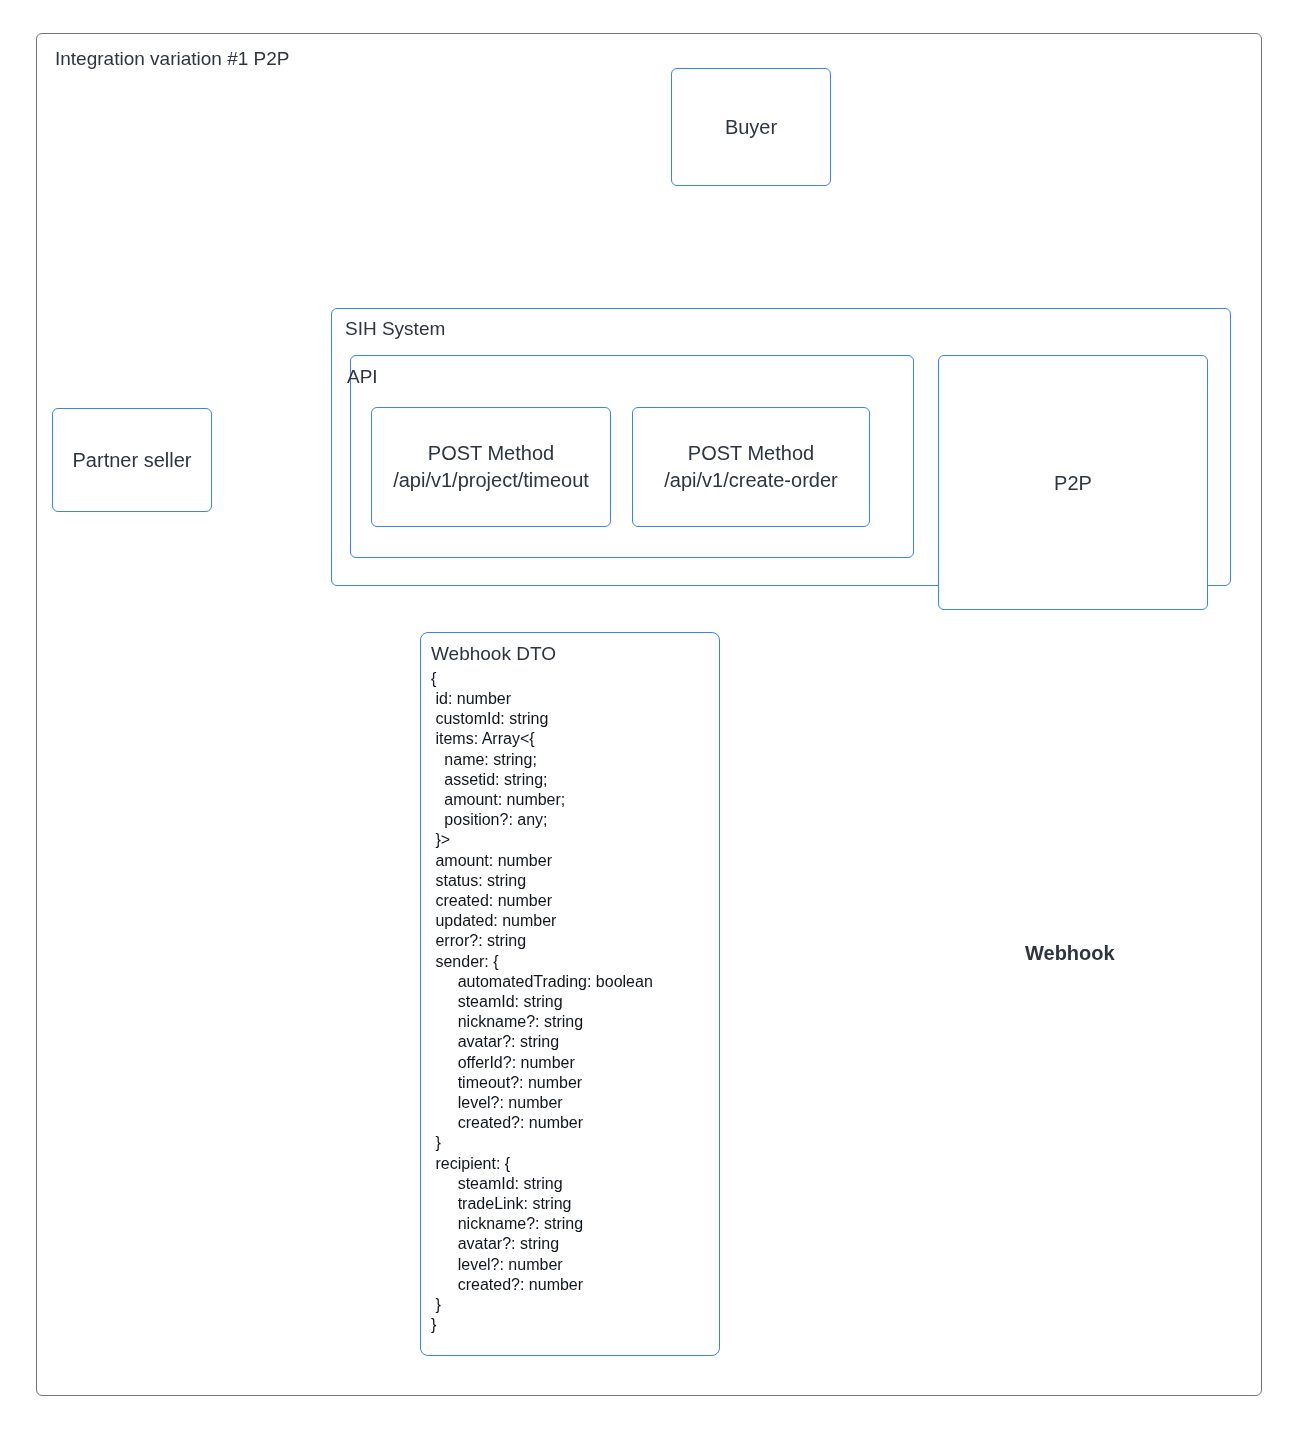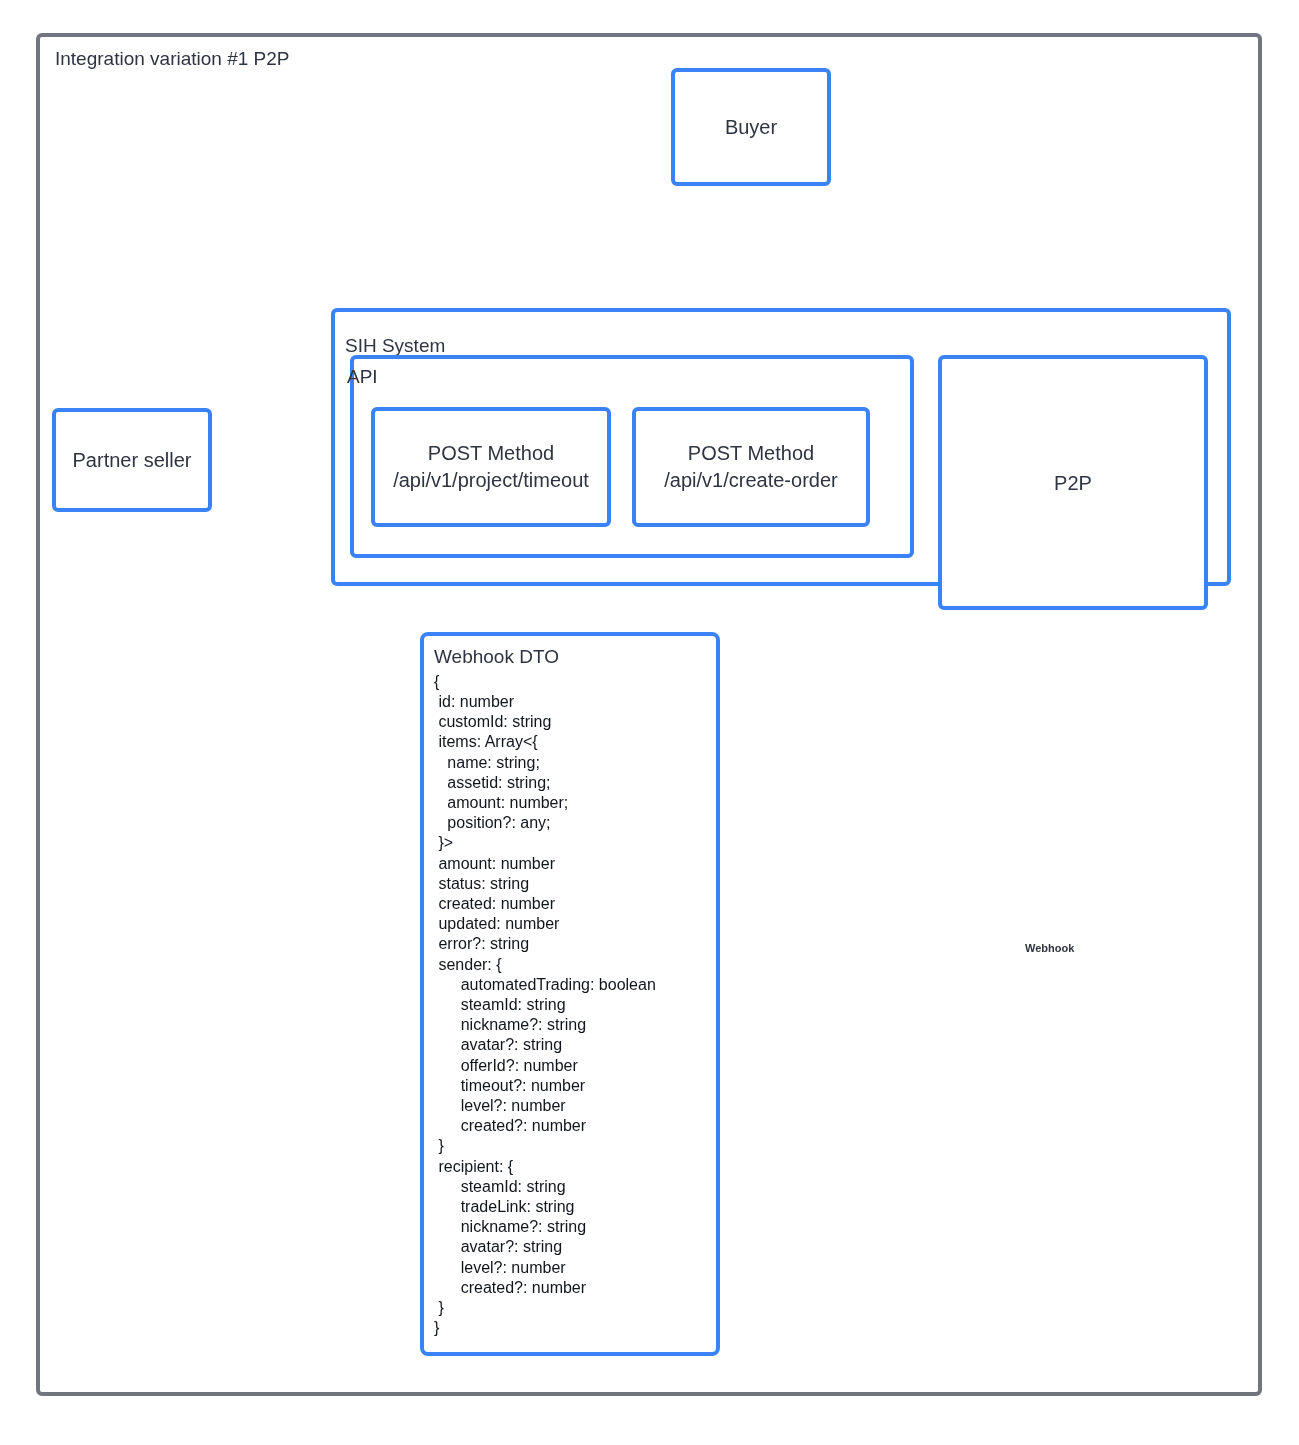--- a/index.html
+++ b/index.html
@@ -17,21 +17,21 @@
     position: relative;
     width: 1299px;
     height: 1445px;
     background: #ffffff;
     overflow: hidden;
   }
   .node {
     position: absolute;
     box-sizing: border-box;
     background: #ffffff;
-    border: 4px solid #3b82f6;
+    border: 1px solid #3b82f6;
     border-radius: 6px;
   }
   .frame-label {
     position: absolute;
     font-size: 19px;
     line-height: 1.2;
     color: #2e3440;
     white-space: nowrap;
   }
   .centered-label {
@@ -57,21 +57,21 @@
   }
   #outer-title {
     left: 55px; top: 48px;
   }
 
   
   #sih-system {
     left: 331px; top: 308px;
     width: 900px; height: 278px;
   }
-  #sih-title { left: 345px; top: 318px; margin-top: 17px; }
+  #sih-title { left: 345px; top: 318px; }
 
   
   #api-container {
     left: 350px; top: 355px;
     width: 564px; height: 203px;
   }
   #api-title { left: 347px; top: 366px; }
 
   
   #method-deposit { left: 371px; top: 407px; width: 240px; height: 120px; }
@@ -101,21 +101,21 @@
   #dto-lines {
     font-size: 16px;
     line-height: 20.2px;
     color: #11161d;
     white-space: pre;
   }
 
   
   .edge-label {
     position: absolute;
-    font-size: 11px;
+    font-size: 20px;
     font-weight: bold;
     color: #2e3440;
     white-space: nowrap;
   }
   #webhook-label { left: 1025px; top: 942px; }
 
   #edges {
     position: absolute;
     left: 0; top: 0;
     width: 1299px; height: 1445px;

